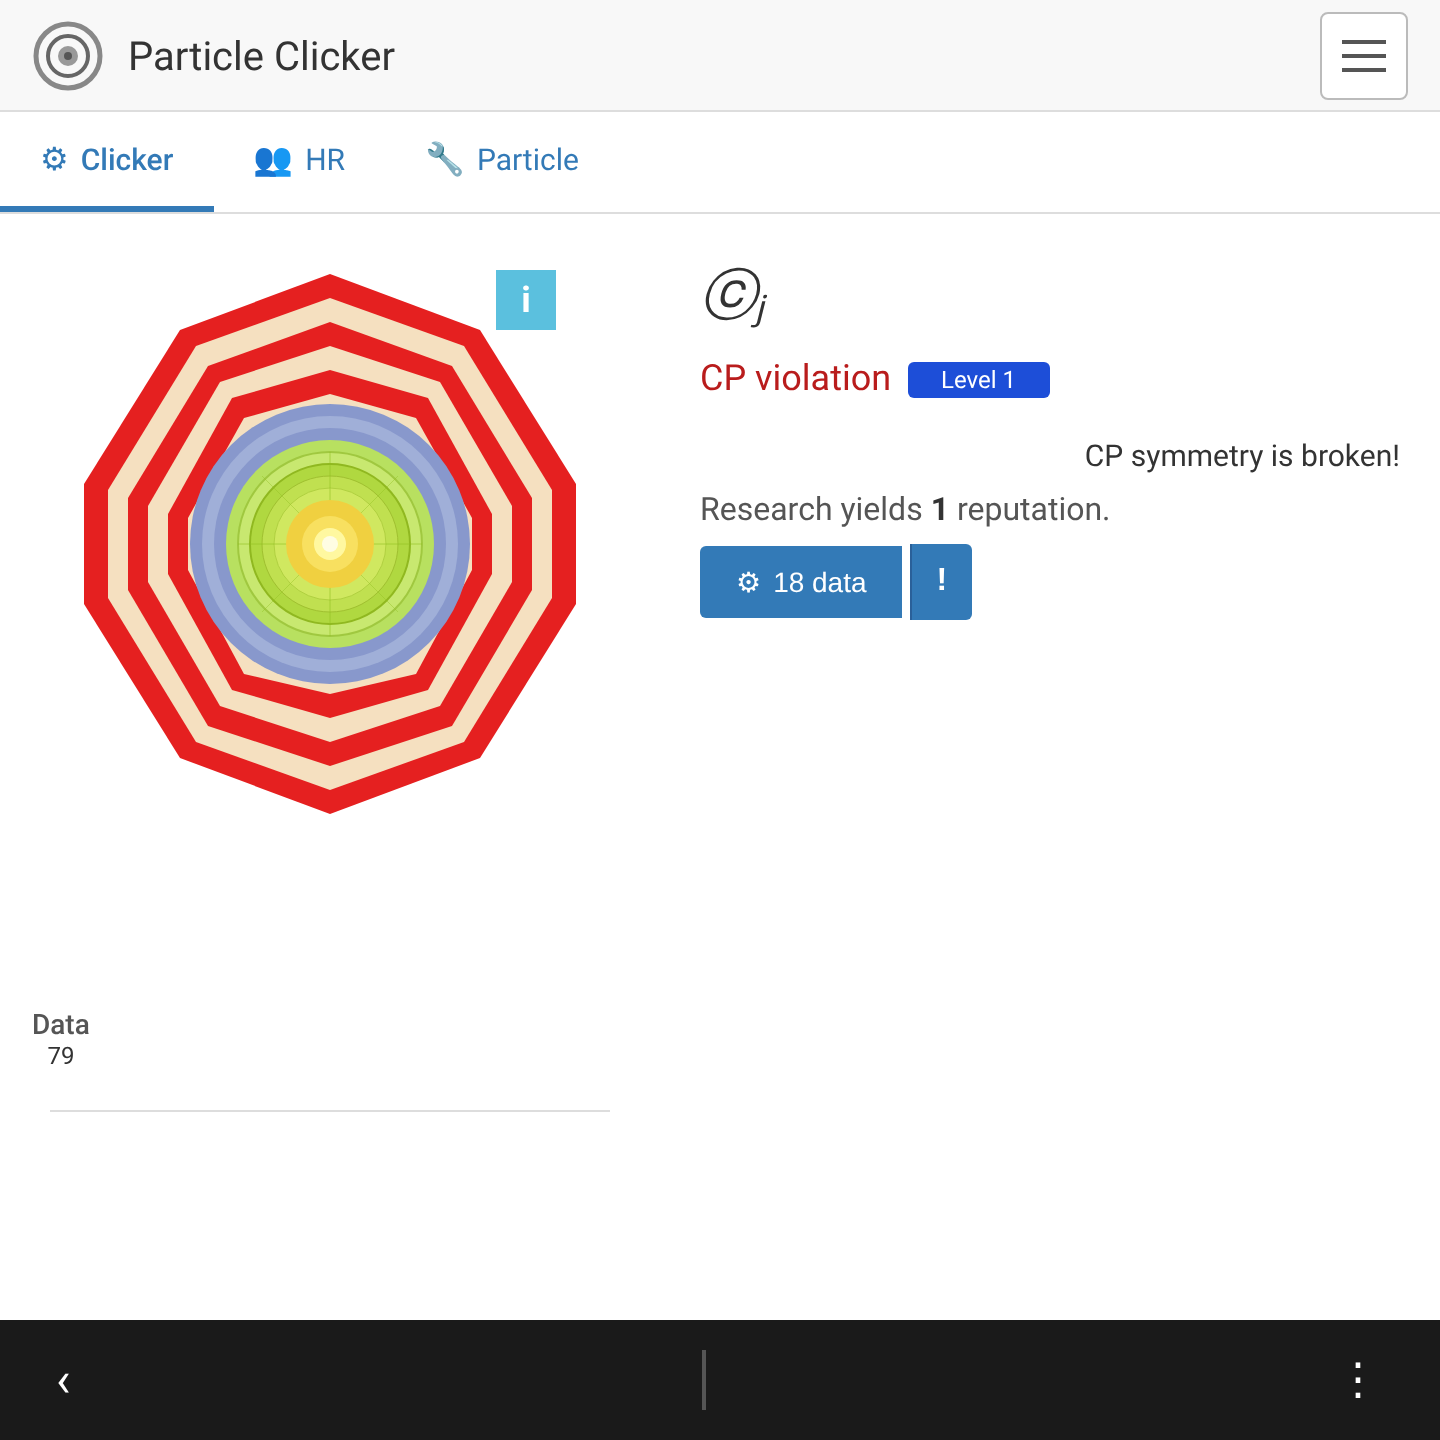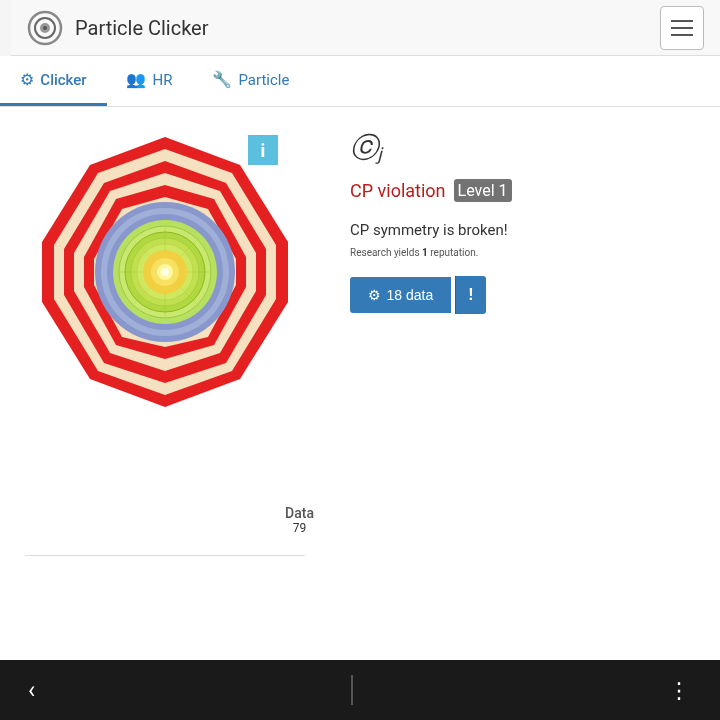--- a/index.html
+++ b/index.html
@@ -16,21 +16,20 @@
     
     #app-bar {
       height: 56px;
       background: #f8f8f8;
       border-bottom: 1px solid #ddd;
       display: flex;
       align-items: center;
       justify-content: space-between;
       padding: 0 16px;
       flex-shrink: 0;
-      margin-left: 11px;
     }
     #app-bar-left {
       display: flex;
       align-items: center;
       gap: 12px;
     }
     #app-logo {
       width: 36px;
       height: 36px;
     }
@@ -122,21 +121,21 @@
 
     #particle-canvas {
       width: 290px;
       height: 350px;
       position: relative;
     }
 
     
     #stats-row {
       display: flex;
-      justify-content: flex-end;
+      justify-content: space-between;
       width: 100%;
       padding: 18px 16px 0 16px;
       margin-top: 10px;
     }
     .stat-item {
       text-align: center;
     }
     .stat-label {
       font-size: 14px;
       color: #555;
@@ -183,36 +182,37 @@
       display: flex;
       align-items: center;
       gap: 8px;
     }
     #research-title {
       font-size: 18px;
       color: #b91c1c;
       font-weight: 400;
     }
     #level-badge {
-      background: #737373;
-      color: white;
-      font-size: 16px;
-      padding: 2px 4px;
+      background: #1d4ed8;
+      color: white;
+      font-size: 12px;
+      padding: 2px 17px;
       border-radius: 3px;
     }
 
     #research-desc {
       font-size: 15px;
       color: #333;
       margin-bottom: 8px;
+      text-align: right;
     }
     #research-yield {
-      font-size: 10px;
+      font-size: 16px;
       color: #555;
-      margin-bottom: 18px;
+      margin-bottom: 8px;
     }
     #research-yield strong {
       color: #333;
       font-weight: bold;
     }
 
     #action-row {
       display: flex;
       gap: 4px;
       align-items: center;

